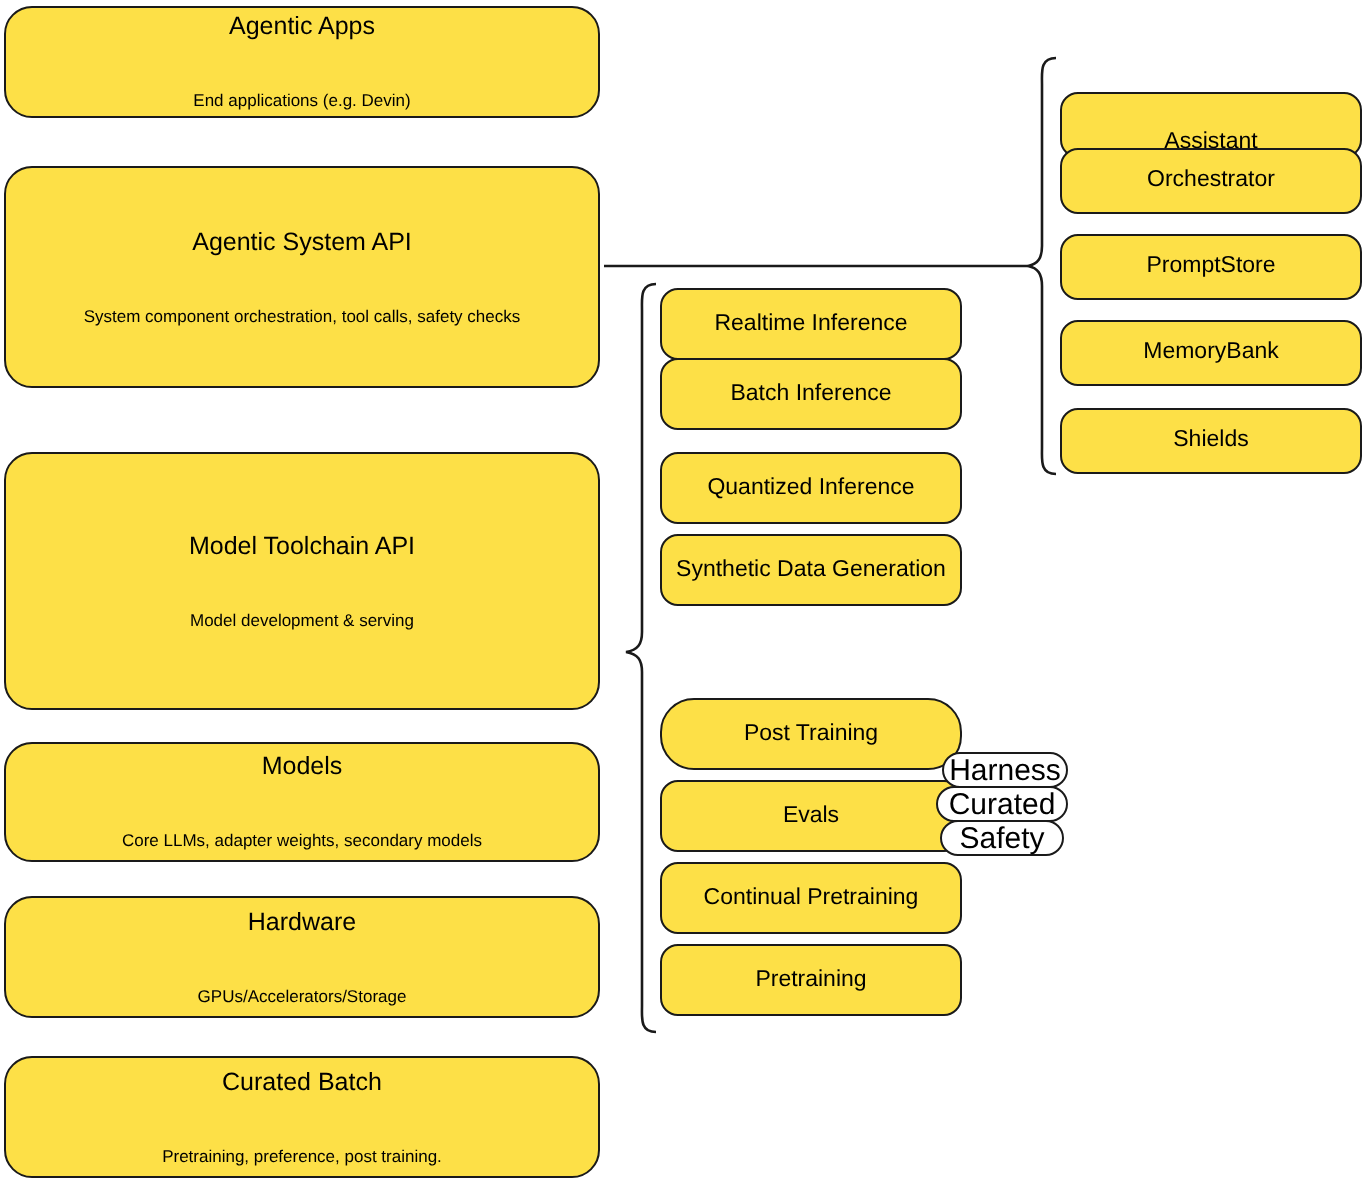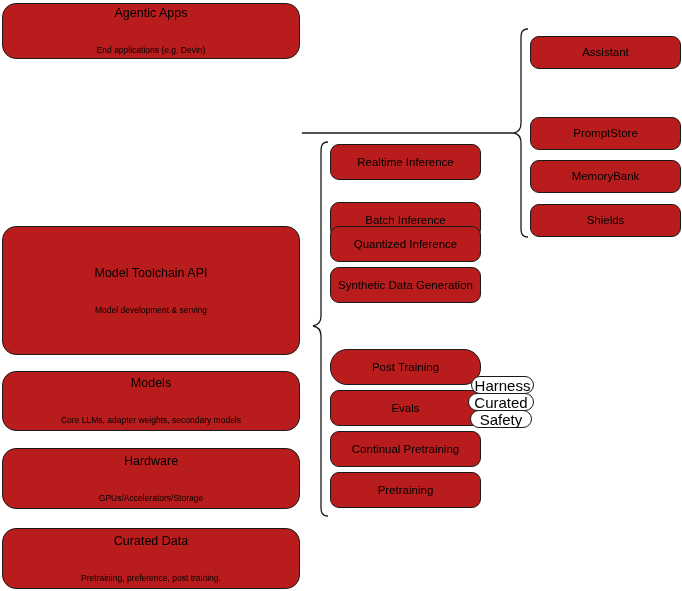--- a/index.html
+++ b/index.html
@@ -18,21 +18,21 @@
   #canvas {
     position: absolute;
     left: 0; top: 0;
     width: 682px;
     height: 591px;
   }
   .node {
     position: absolute;
     box-sizing: border-box;
     border: 1.3px solid #1a1a1a;
-    background: #b91c1c;
+    background: #fde047;
     display: flex;
     flex-direction: column;
     align-items: center;
     justify-content: center;
     text-align: center;
     line-height: 1.25;
   }
   
   .stack {
     left: 2px;
@@ -92,45 +92,49 @@
 </head>
 <body>
 
 <div id="canvas">
 
   <div class="node stack" style="top:3px; height:56px;">
     <div class="title">Agentic Apps</div>
     <div class="sub">End applications (e.g. Devin)</div>
   </div>
 
+  <div class="node stack" style="top:83px; height:111px;">
+    <div class="title">Agentic System API</div>
+    <div class="sub">System component orchestration, tool calls, safety checks</div>
+  </div>
 
   <div class="node stack" style="top:226px; height:129px;">
     <div class="title">Model Toolchain API</div>
     <div class="sub">Model development &amp; serving</div>
   </div>
 
   <div class="node stack" style="top:371px; height:60px;">
     <div class="title">Models</div>
     <div class="sub">Core LLMs, adapter weights, secondary models</div>
   </div>
 
   <div class="node stack" style="top:448px; height:61px;">
     <div class="title">Hardware</div>
     <div class="sub">GPUs/Accelerators/Storage</div>
   </div>
 
   <div class="node stack" style="top:528px; height:61px;">
-    <div class="title">Curated Data</div>
+    <div class="title">Curated Batch</div>
     <div class="sub">Pretraining, preference, post training.</div>
   </div>
 
   <div class="node mid" style="top:144px;">
     <span>Realtime Inference</span>
   </div>
-  <div class="node mid" style="top:202px;">
+  <div class="node mid" style="top:179px;">
     <span>Batch Inference</span>
   </div>
   <div class="node mid" style="top:226px;">
     <span>Quantized Inference</span>
   </div>
   <div class="node mid" style="top:267px;">
     <span>Synthetic Data Generation</span>
   </div>
   <div class="node mid" style="top:349px;border-radius:17px;">
     <span>Post Training</span>
@@ -148,22 +152,25 @@
   <div class="pill" style="left:471px; top:376px; width:63px;">
     <span>Harness</span>
   </div>
   <div class="pill" style="left:468px; top:393px; width:66px;">
     <span>Curated</span>
   </div>
   <div class="pill" style="left:470px; top:410px; width:62px;">
     <span>Safety</span>
   </div>
 
-  <div class="node right" style="top:36px;">
+  <div class="node right" style="top:46px;justify-content:flex-end;">
     <span>Assistant</span>
+  </div>
+  <div class="node right" style="top:74px;">
+    <span>Orchestrator</span>
   </div>
   <div class="node right" style="top:117px;">
     <span>PromptStore</span>
   </div>
   <div class="node right" style="top:160px;">
     <span>MemoryBank</span>
   </div>
   <div class="node right" style="top:204px;">
     <span>Shields</span>
   </div>

